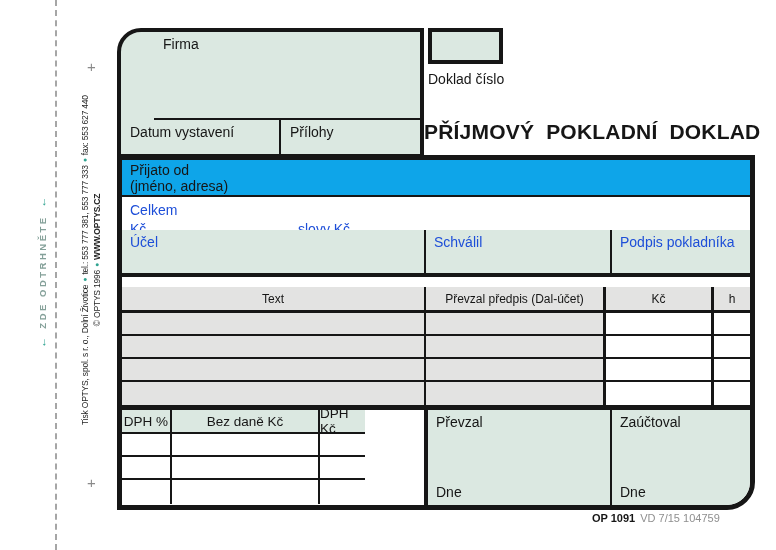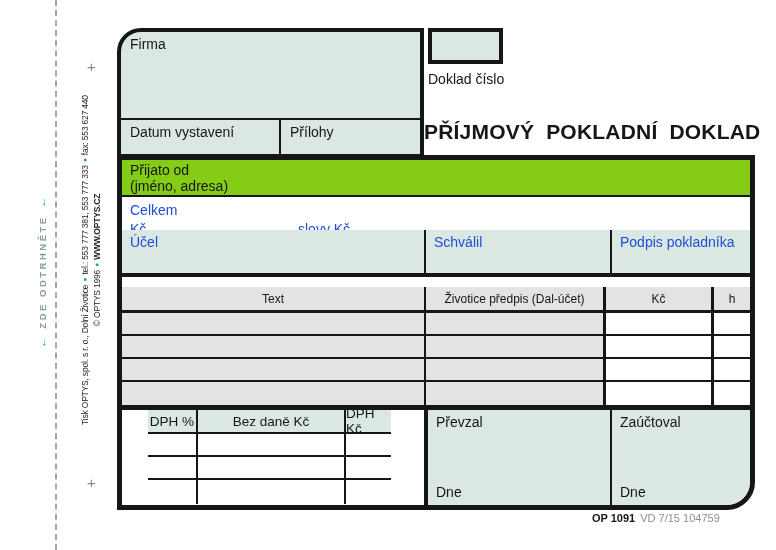--- a/index.html
+++ b/index.html
@@ -20,38 +20,38 @@
   .printer-info .dot { color:#2fa390; font-size:7px; margin:0 3px; vertical-align:1px; }
   .printer-info .site { font-weight:bold; }
   .regmark { position:absolute; color:#8a8a8a; font-size:15px; }
   .regmark.top { left:87px; top:58px; }
   .regmark.bottom { left:87px; top:474px; }
   .lbl { position:absolute; font-size:14px; color:#1d4ed8; }
 
   
   .top-block { position:absolute; left:117px; top:28px; width:307px; height:130px;
     border:4px solid #161616; border-top-left-radius:24px; background:#dbe8e1; overflow:hidden; }
-  .firma-cell { position:relative; width:100%; height:88px; border-bottom:2px solid #161616; }
+  .firma-cell { position:relative; width:100%; height:88px; border-bottom:2px solid #161616;margin-left:33px; }
   .datum-row { display:flex; width:100%; height:34px; }
   .datum-cell { position:relative; width:160px; height:100%; border-right:2px solid #161616; }
   .prilohy-cell { position:relative; flex:1; height:100%; }
   .cell-lbl { position:absolute; left:9px; top:4px; font-size:14px; }
 
   
   .doklad-box { position:absolute; left:428px; top:28px; width:75px; height:36px;
     border:4px solid #161616; background:#dbe8e1; }
   .doklad-lbl { position:absolute; left:428px; top:71px; font-size:14px; }
   .main-title { position:absolute; left:424px; top:120px; width:332px;
     font-size:21px; font-weight:bold; letter-spacing:0.2px; word-spacing:6px; white-space:nowrap; }
 
   
   .form-body { position:absolute; left:117px; top:155px; width:638px; height:355px;
     border:5px solid #161616; border-bottom-right-radius:28px; background:#ffffff; overflow:hidden; }
   .row-prijato { position:absolute; left:0; top:0; width:628px; height:37px;
-    background:#84cc16; border-bottom:2px solid #161616; }
+    background:#0ea5e9; border-bottom:2px solid #161616; }
   .row-prijato .l1 { position:absolute; left:8px; top:2px; font-size:14px; }
   .row-prijato .l2 { position:absolute; left:8px; top:18px; font-size:14px; }
   .row-celkem { position:absolute; left:0; top:37px; width:628px; height:43px;
     background:#ffffff; border-bottom:2px solid #161616; }
   .row-ucel { position:absolute; left:0; top:70px; width:628px; height:47px;
     background:#dbe8e1; border-bottom:4px solid #161616; display:flex; }
   .ucel-c1 { position:relative; width:302px; }
   .ucel-c2 { position:relative; width:186px; border-left:2px solid #161616; }
   .ucel-c3 { position:relative; flex:1; border-left:2px solid #161616; }
 
@@ -63,21 +63,21 @@
   .ac1 { width:302px; } .ac2 { width:179px; border-left:2px solid #161616; }
   .ac3 { width:108px; border-left:3px solid #161616; } .ac4 { flex:1; border-left:3px solid #161616; }
   .acct-hrow > div { display:flex; align-items:center; justify-content:center; font-size:12px; }
   .acct-row .ac1, .acct-row .ac2 { background:#e3e3e2; }
   .acct-row .ac3, .acct-row .ac4 { background:#ffffff; }
 
   .thick-sep { position:absolute; left:0; top:245px; width:628px; height:5px; background:#161616; }
 
   
   .bottom-section { position:absolute; left:0; top:250px; width:628px; height:95px; }
-  .dph-table { position:absolute; left:0; top:0; width:243px; height:95px; background:#ffffff;margin-left:26px; }
+  .dph-table { position:absolute; left:0; top:0; width:243px; height:95px; background:#ffffff; }
   .dph-hrow { display:flex; width:100%; height:24px; background:#dbe8e1; border-bottom:2px solid #161616; }
   .dph-hrow > div { display:flex; align-items:center; justify-content:center; font-size:13.5px; }
   .dph-row { display:flex; width:100%; height:23px; border-bottom:2px solid #161616; background:#fff; }
   .dph-row.last { border-bottom:none; height:24px; }
   .dc1 { width:48px; } .dc2 { width:148px; border-left:2px solid #161616; } .dc3 { flex:1; border-left:2px solid #161616; }
   .prevzal-cell { position:absolute; left:302px; top:0; width:202px; height:95px;
     background:#dbe8e1; border-left:4px solid #161616; }
   .zauctoval-cell { position:absolute; left:488px; top:0; width:140px; height:95px;
     background:#dbe8e1; border-left:2px solid #161616; border-bottom-right-radius:22px; }
   .cell-top-lbl { position:absolute; left:8px; top:4px; font-size:14px; }
@@ -143,21 +143,21 @@
         <span class="lbl" style="left:8px; top:4px;">Schválil</span>
       </div>
       <div class="ucel-c3">
         <span class="lbl" style="left:8px; top:4px;">Podpis pokladníka</span>
       </div>
     </div>
 
     <div class="acct-table">
       <div class="acct-hrow">
         <div class="ac1">Text</div>
-        <div class="ac2">Životice předpis (Dal-účet)</div>
+        <div class="ac2">Převzal předpis (Dal-účet)</div>
         <div class="ac3">Kč</div>
         <div class="ac4">h</div>
       </div>
       <div class="acct-row">
         <div class="ac1"></div>
           <div class="ac2"></div>
           <div class="ac3"></div>
           <div class="ac4"></div>
       </div>
       <div class="acct-row">

